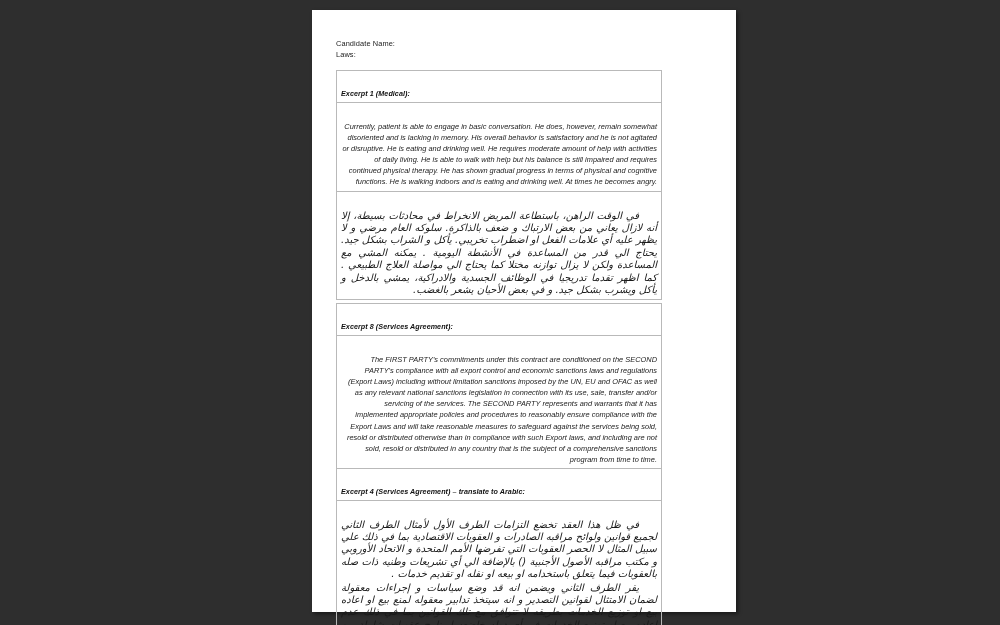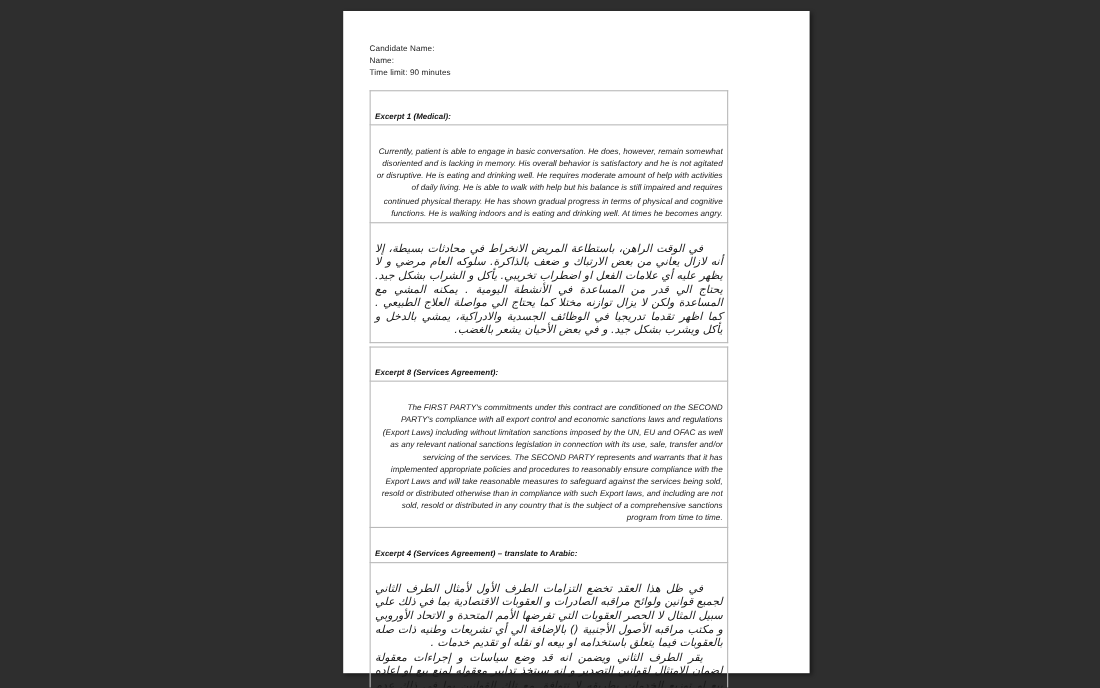--- a/index.html
+++ b/index.html
@@ -96,22 +96,21 @@
   }
 </style>
 </head>
 <body>
 
 <div class="viewer">
   <div class="page">
 
     <div class="meta-block">
       <div class="meta-line">Candidate Name:</div>
-      <div class="meta-line">Name:</div>
-      <div class="meta-line">Time limit: 90 minutes</div>
+      <div class="meta-line">Laws:</div>
     </div>
 
     <div class="spacer-after-meta"></div>
 
     <table class="doc-table">
       <tbody>
         <tr>
           <td class="hdr-cell">Excerpt 1 (Medical):</td>
         </tr>
         <tr>

